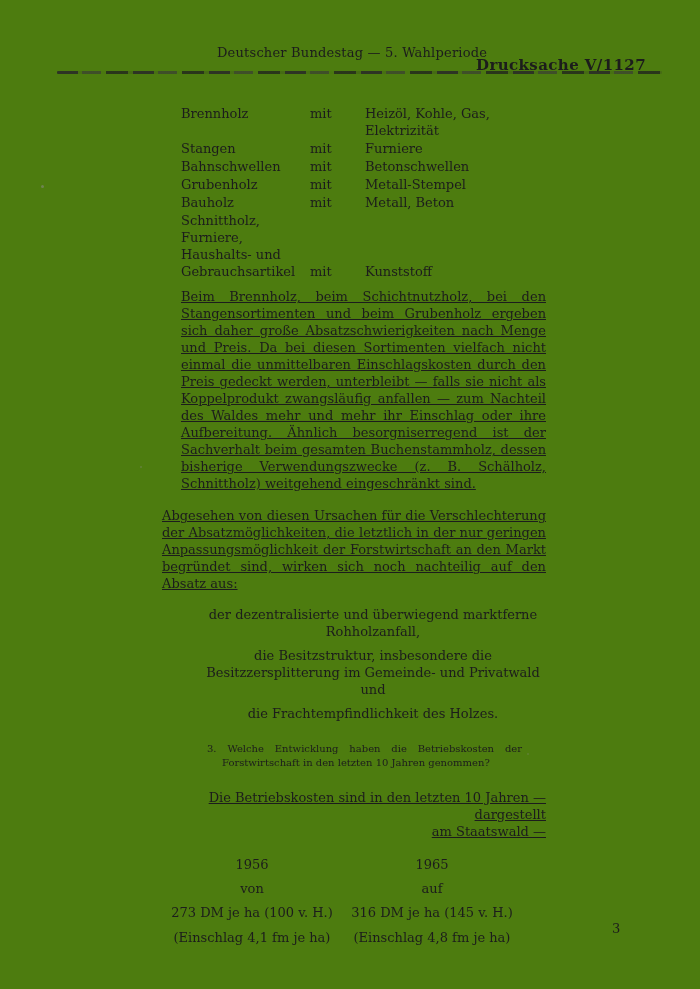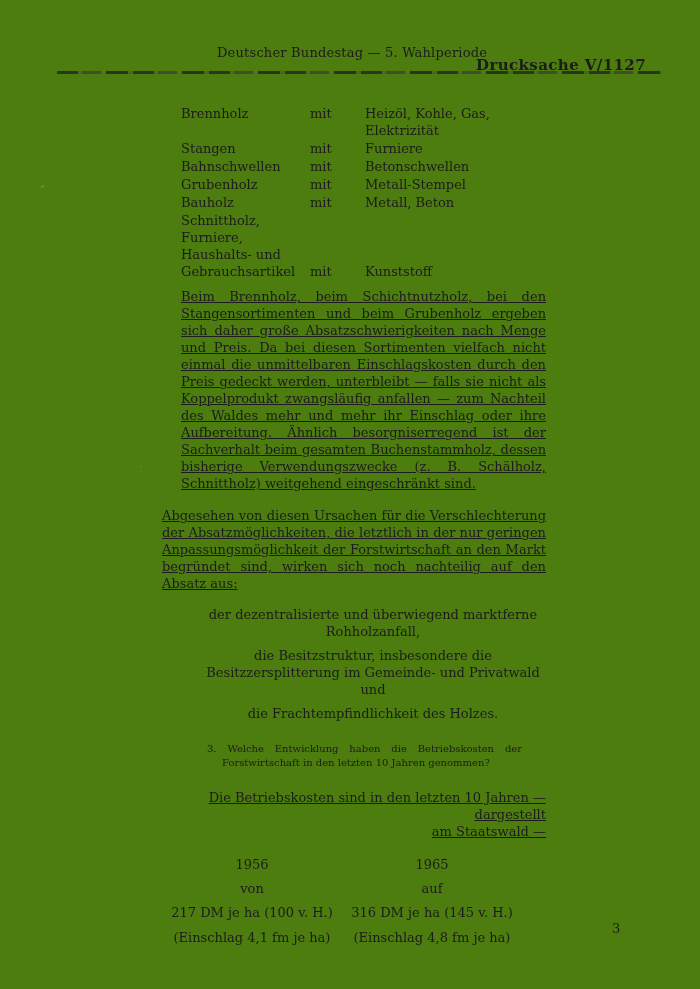--- a/index.html
+++ b/index.html
@@ -214,21 +214,21 @@
 
     <p class="question"><span>3.</span> <span>Welche Entwicklung haben die Betriebskosten der Forstwirtschaft in den letzten 10 Jahren genommen?</span></p>
 
     <p class="para preline costs-intro">Die Betriebskosten sind in den letzten 10 Jahren — dargestellt
 am Staatswald —</p>
 
     <div class="cost-grid">
       <div class="cost-col">
         <div>1956</div>
         <div>von</div>
-        <div>217 DM je ha (100 v. H.)</div>
+        <div>273 DM je ha (100 v. H.)</div>
         <div>(Einschlag 4,1 fm je ha)</div>
 
       </div>
       <div class="cost-col">
         <div>1965</div>
         <div>auf</div>
         <div>316 DM je ha (145 v. H.)</div>
         <div>(Einschlag 4,8 fm je ha)</div>
 
       </div>

